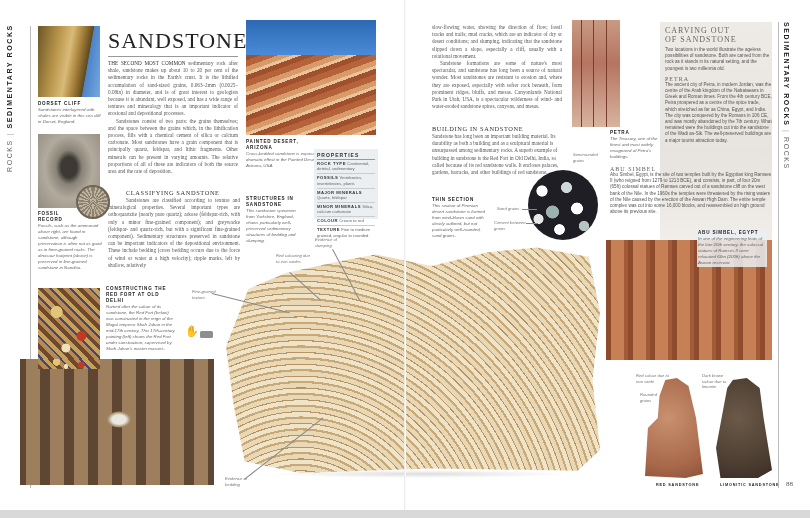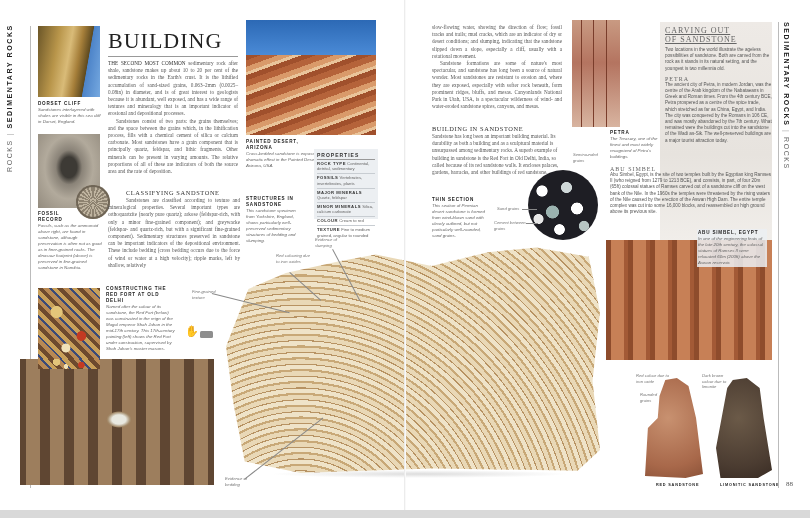--- a/index.html
+++ b/index.html
@@ -87,21 +87,21 @@
   <div class="cap-text">Sandstones interlayered with shales are visible in this sea cliff in Dorset, England.</div>
 </div>
 
 <div class="abs img-fossil" style="left:38px; top:134px; width:62px; height:74px;"></div>
 <div class="abs" style="left:76px; top:185px; width:34px; height:34px; border-radius:50%; background: repeating-conic-gradient(#8d8270 0 8deg,#bfb4a0 8deg 16deg); box-shadow:0 0 0 2px #6f6556 inset;"></div>
 <div class="abs" style="left:38px; top:211px; width:64px;">
   <div class="cap-title" style="width:30px;">FOSSIL RECORD</div>
   <div class="cap-text">Fossils, such as the ammonoid above right, are found in sandstone, although preservation is often not as good as in finer-grained rocks. The dinosaur footprint (above) is preserved in fine-grained sandstone in Namibia.</div>
 </div>
 
-<div class="abs serif" style="left:108px; top:28px; font-size:22px; letter-spacing:1px; color:#222; line-height:26px;">BUILDING</div>
+<div class="abs serif" style="left:108px; top:28px; font-size:22px; letter-spacing:1px; color:#222; line-height:26px;">SANDSTONE</div>
 <div class="abs" style="left:108px; top:56px; width:130px; height:1px; background:#999;"></div>
 <div class="abs body-text" style="left:108px; top:60px; width:130px;">
   <p><span style="color:#333;">THE SECOND MOST COMMON</span><span> sedimentary rock after shale, sandstone makes up about 10 to 20 per cent of the sedimentary rocks in the Earth's crust. It is the lithified accumulation of sand-sized grains, 0.063–2mm (0.0025–0.08in) in diameter, and is of great interest to geologists because it is abundant, well exposed, and has a wide range of textures and mineralogy that is an important indicator of erosional and depositional processes.</span></p>
   <p style="text-indent:8px;">Sandstones consist of two parts: the grains themselves; and the space between the grains which, in the lithification process, fills with a chemical cement of silica or calcium carbonate. Most sandstones have a grain component that is principally quartz, feldspar, and lithic fragments. Other minerals can be present in varying amounts. The relative proportions of all of these are indicators of both the source area and the rate of deposition.</p>
 </div>
 
 <div class="abs h2" style="left:126px; top:189px; font-size:6.4px;">CLASSIFYING SANDSTONE</div>
 <div class="abs body-text" style="left:108px; top:197px; width:132px; text-indent:18px;">Sandstones are classified according to texture and mineralogical properties. Several important types are orthoquartzite (nearly pure quartz); arkose (feldspar-rich, with only a minor fine-grained component); and greywacke (feldspar- and quartz-rich, but with a significant fine-grained component). Sedimentary structures preserved in sandstone can be important indicators of the depositional environment. These include bedding (cross bedding occurs due to the force of wind or water at a high velocity); ripple marks, left by shallow, relatively</div>
 
 <div class="abs img-desert" style="left:246px; top:20px; width:130px; height:115px;"></div>
@@ -171,21 +171,21 @@
 <div class="leader" style="left:526px; top:223px; width:12px;"></div>
 
 <div class="abs img-petra" style="left:572px; top:20px; width:48px; height:107px;"></div>
 <div class="abs" style="left:610px; top:130px; width:50px;">
   <div class="cap-title">PETRA</div>
   <div class="cap-text">The Treasury, one of the finest and most widely recognized of Petra's buildings.</div>
 </div>
 
 <div class="abs right-panel" style="left:660px; top:22px; width:112px; height:220px;"></div>
 <div class="abs" style="left:665px; top:26px; width:107px;">
-  <div class="rp-h" style="font-size:8px; line-height:9px; width:80px;text-decoration:underline;">CARVING OUT OF SANDSTONE</div>
+  <div class="rp-h" style="font-size:8px; line-height:9px; width:80px;">CARVING OUT OF SANDSTONE</div>
   <div class="rp-text" style="margin-top:3px;">Two locations in the world illustrate the ageless possibilities of sandstone. Both are carved from the rock as it stands in its natural setting, and the youngest is two millennia old.</div>
   <div class="rp-h" style="font-size:6px; margin-top:4px;">PETRA</div>
   <div class="rp-text">The ancient city of Petra, in modern Jordan, was the centre of the Arab kingdom of the Nabataeans in Greek and Roman times. From the 4th century BCE, Petra prospered as a centre of the spice trade, which stretched as far as China, Egypt, and India. The city was conquered by the Romans in 106 CE, and was mostly abandoned by the 7th century. What remained were the buildings cut into the sandstone of the Wadi as-Sik. The well-preserved buildings are a major tourist attraction today.</div>
 </div>
 <div class="abs" style="left:610px; top:166px; width:162px;">
   <div class="rp-h" style="font-size:6px;">ABU SIMBEL</div>
   <div class="rp-text">Abu Simbel, Egypt, is the site of two temples built by the Egyptian king Ramses II (who reigned from 1279 to 1213 BCE), and consists, in part, of four 20m (65ft) colossal statues of Ramses carved out of a sandstone cliff on the west bank of the Nile. In the 1960s the temples were threatened by the rising waters of the Nile caused by the erection of the Aswan High Dam. The entire temple complex was cut into some 16,000 blocks, and reassembled on high ground above its previous site.</div>
 </div>
 
 <div class="abs img-abu" style="left:606px; top:240px; width:166px; height:120px;"></div>

